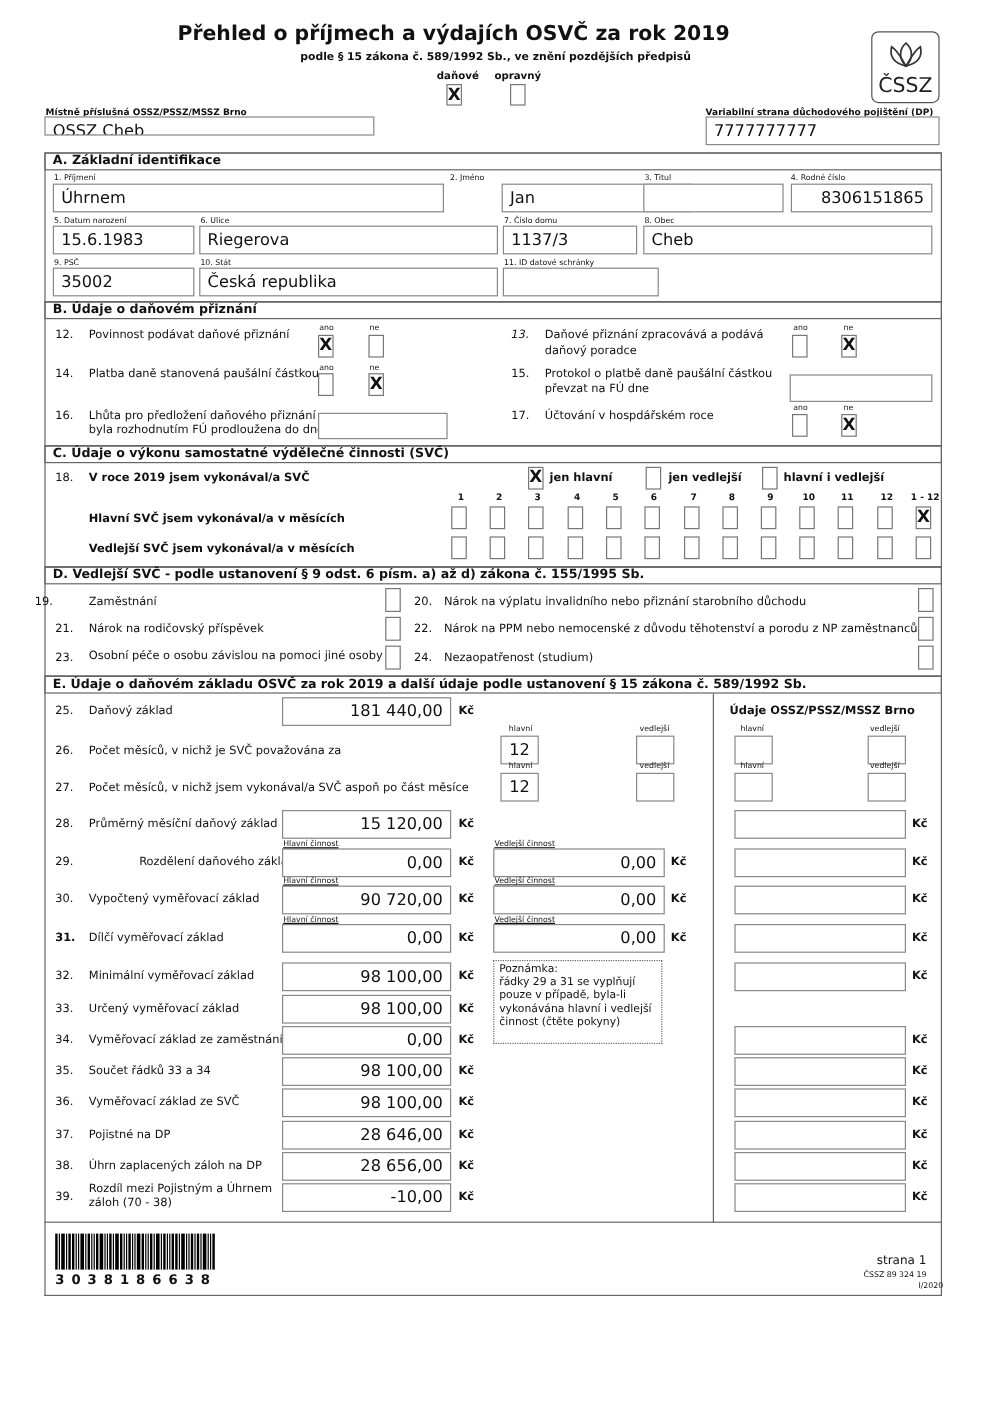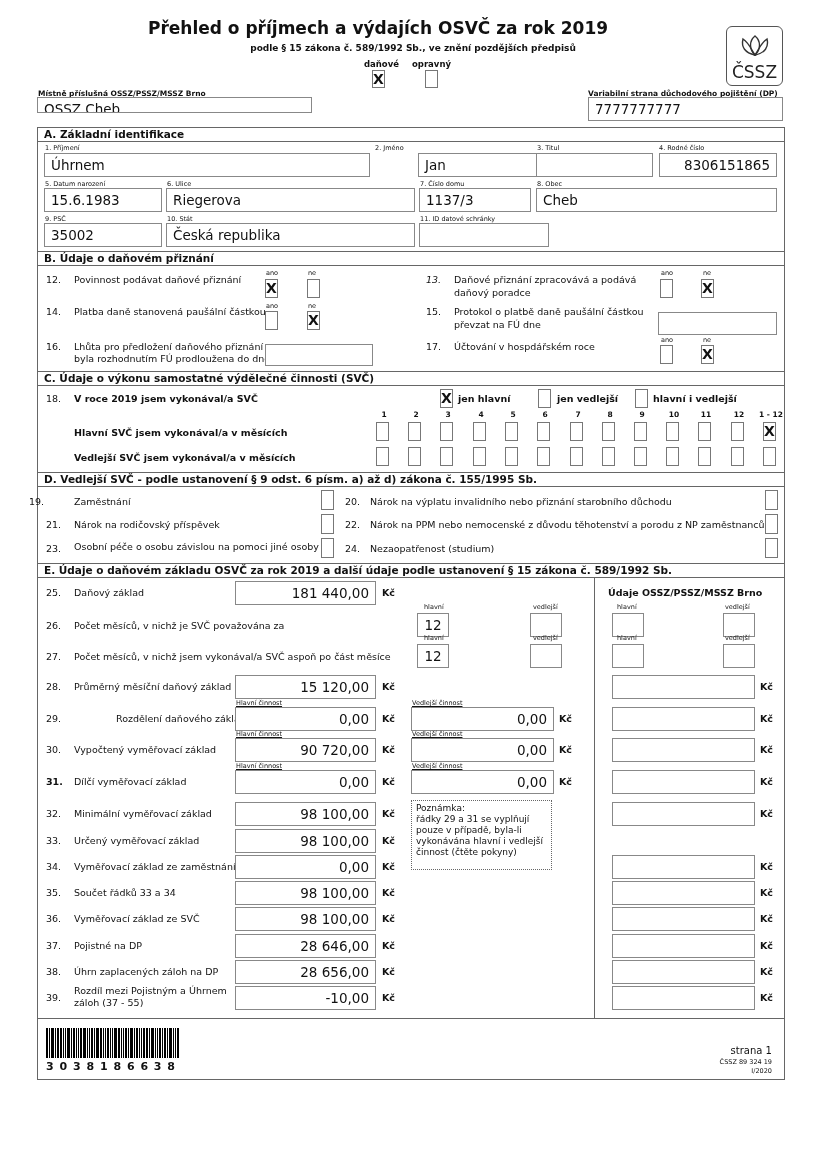--- a/index.html
+++ b/index.html
@@ -296,21 +296,21 @@
     <div class="abs field" style="left:612px;top:934px;width:143px;height:24px;"></div>
     <div class="abs kc" style="left:760px;top:940px;">Kč</div>
     <div class="abs num" style="left:46px;top:966px;">38.</div>
     <div class="abs lbl" style="left:74px;top:966px;">Úhrn zaplacených záloh na DP</div>
     <div class="abs field r" style="left:235px;top:960px;width:141px;height:24px;">28 656,00</div>
     <div class="abs kc" style="left:382px;top:966px;">Kč</div>
     <div class="abs field" style="left:612px;top:960px;width:143px;height:24px;"></div>
     <div class="abs kc" style="left:760px;top:966px;">Kč</div>
     <div class="abs num" style="left:46px;top:992px;">39.</div>
     <div class="abs lbl" style="left:74px;top:985px;">Rozdíl mezi Pojistným a Úhrnem</div>
-    <div class="abs lbl" style="left:74px;top:997px;">záloh (37 - 55)</div>
+    <div class="abs lbl" style="left:74px;top:997px;">záloh (70 - 38)</div>
     <div class="abs field r" style="left:235px;top:986px;width:141px;height:24px;">-10,00</div>
     <div class="abs kc" style="left:382px;top:992px;">Kč</div>
     <div class="abs field" style="left:612px;top:986px;width:143px;height:24px;"></div>
     <div class="abs kc" style="left:760px;top:992px;">Kč</div>
   </div>
 
 <div class="abs note" style="left:411px;top:800px;width:141px;height:70px;">
   <div>Poznámka:</div>
   <div>řádky 29 a 31 se vyplňují</div>
   <div>pouze v případě, byla-li</div>
@@ -368,13 +368,13 @@
     <span style="width:2px"></span>
     <span style="width:1px"></span>
     <span style="width:3px"></span>
     <span style="width:1px"></span>
     <span style="width:1px"></span>
     <span style="width:2px"></span>
   </div>
 <div class="abs" style="left:46px;top:1060px;font-weight:bold;font-size:11px;letter-spacing:1px;">3 0 3 8 1 8 6 6 3 8</div>
 <div class="abs" style="right:54px;top:1045px;font-size:10px;text-align:left;">strana 1</div>
 <div class="abs tiny" style="right:54px;top:1058px;text-align:right;">ČSSZ 89 324 19</div>
-<div class="abs tiny" style="right:54px;top:1067px;text-align:right;">I/2020</div>
+<div class="abs tiny" style="right:40px;top:1067px;text-align:right;">I/2020</div>
 
 </body></html>

